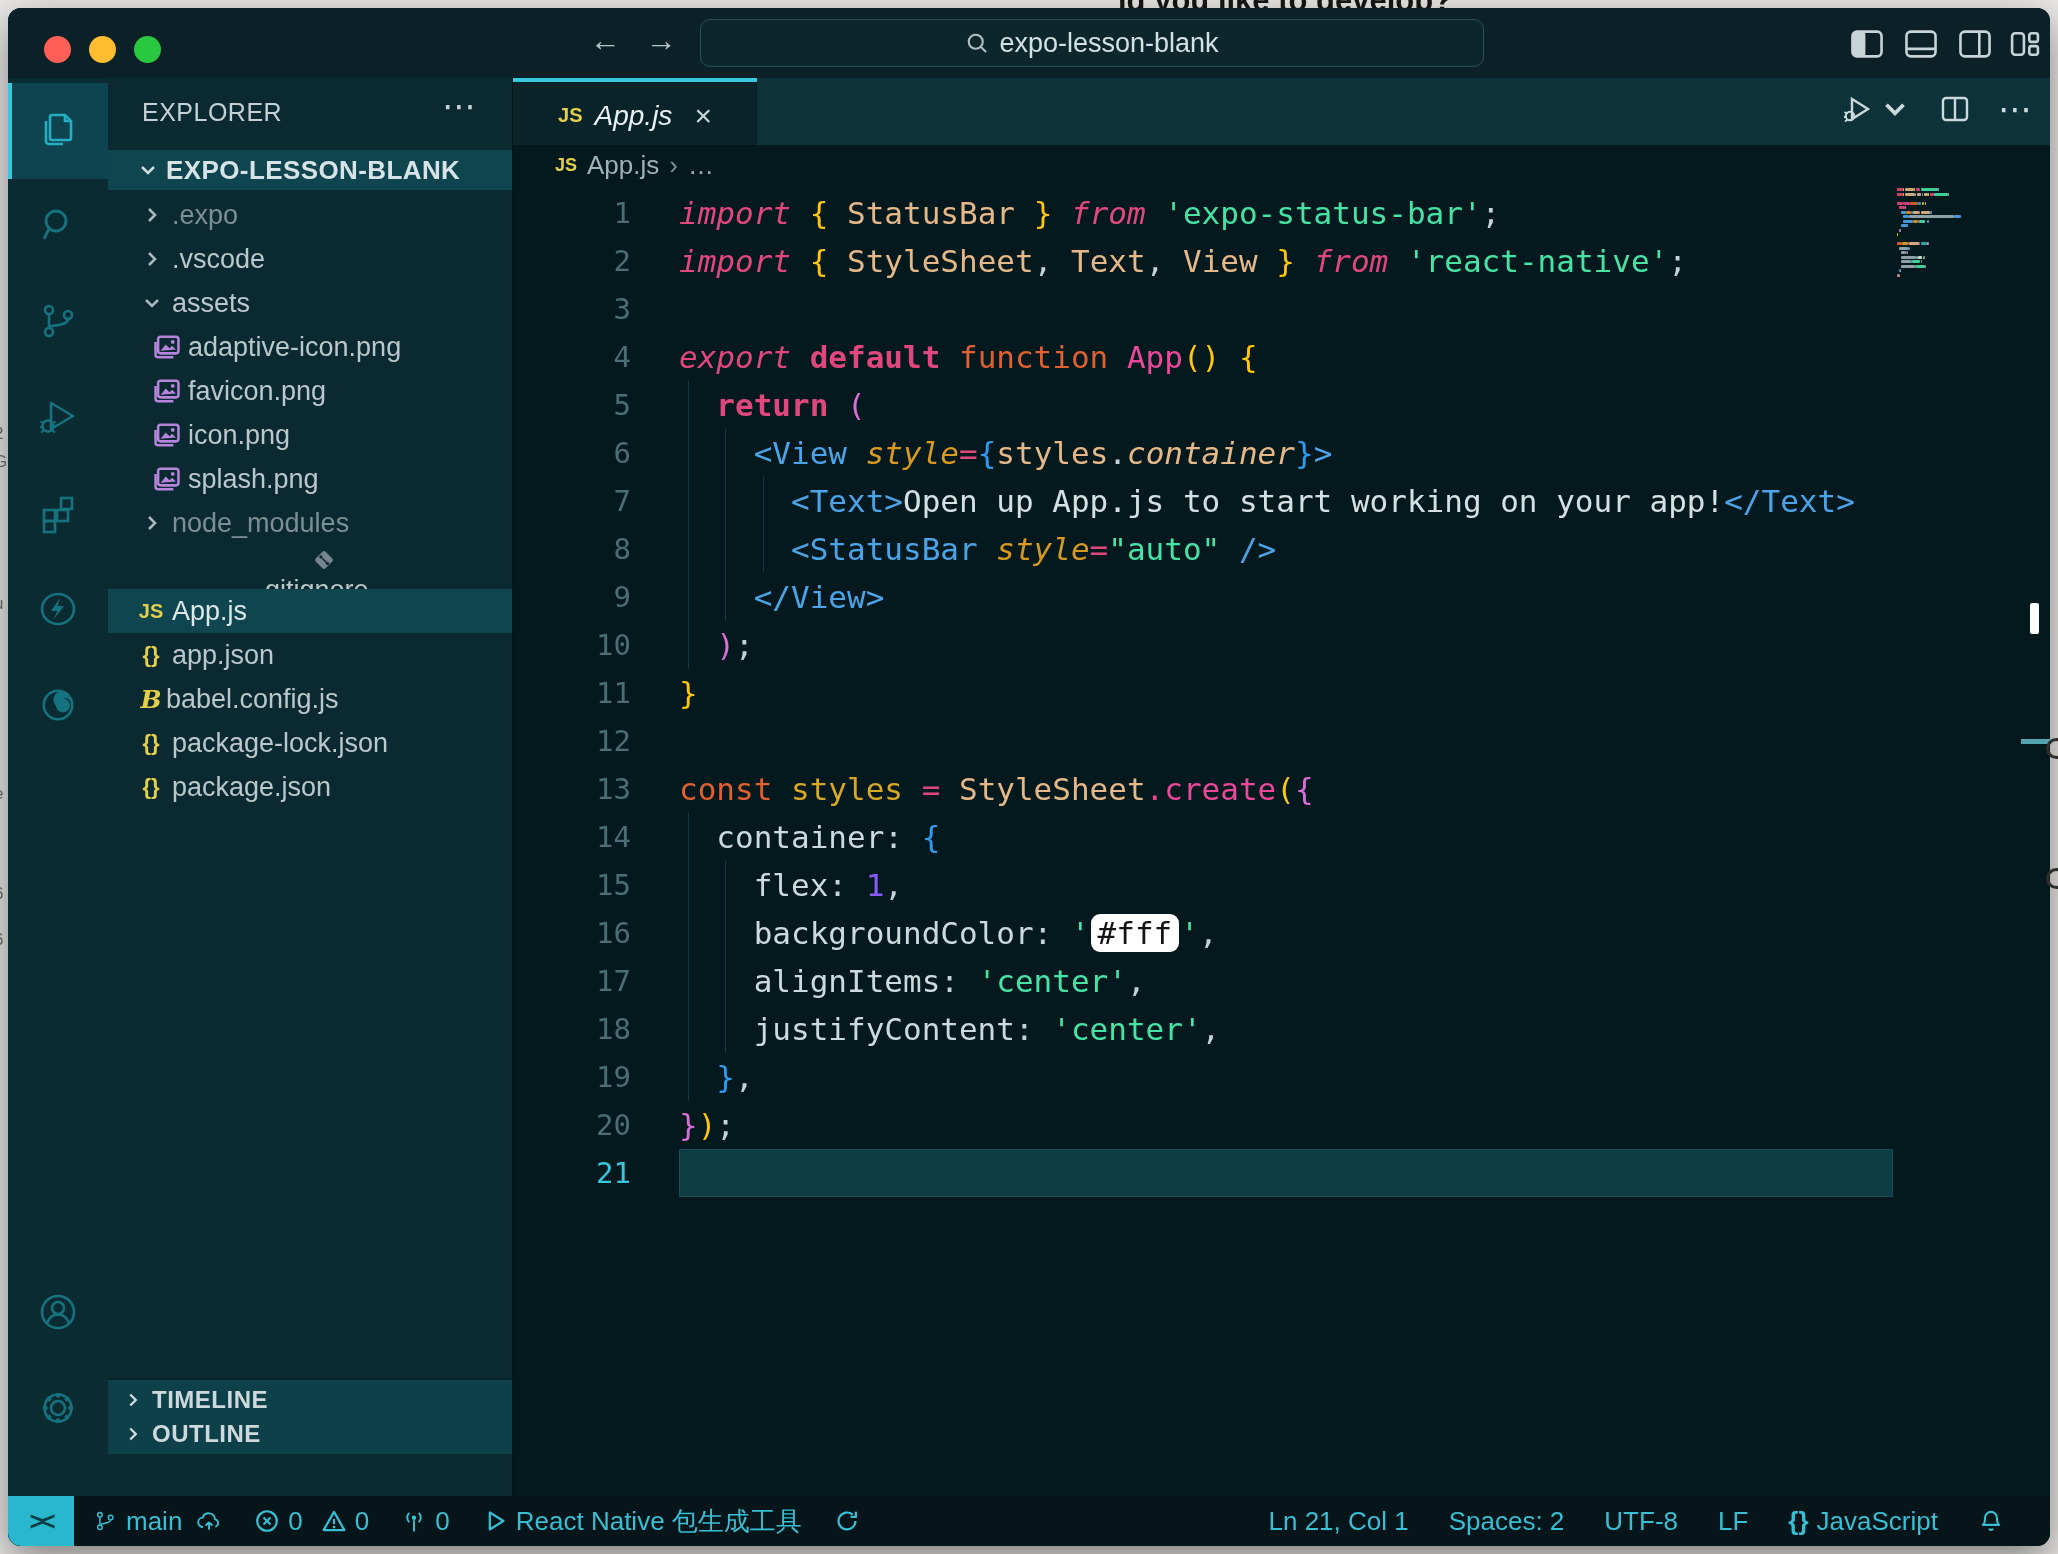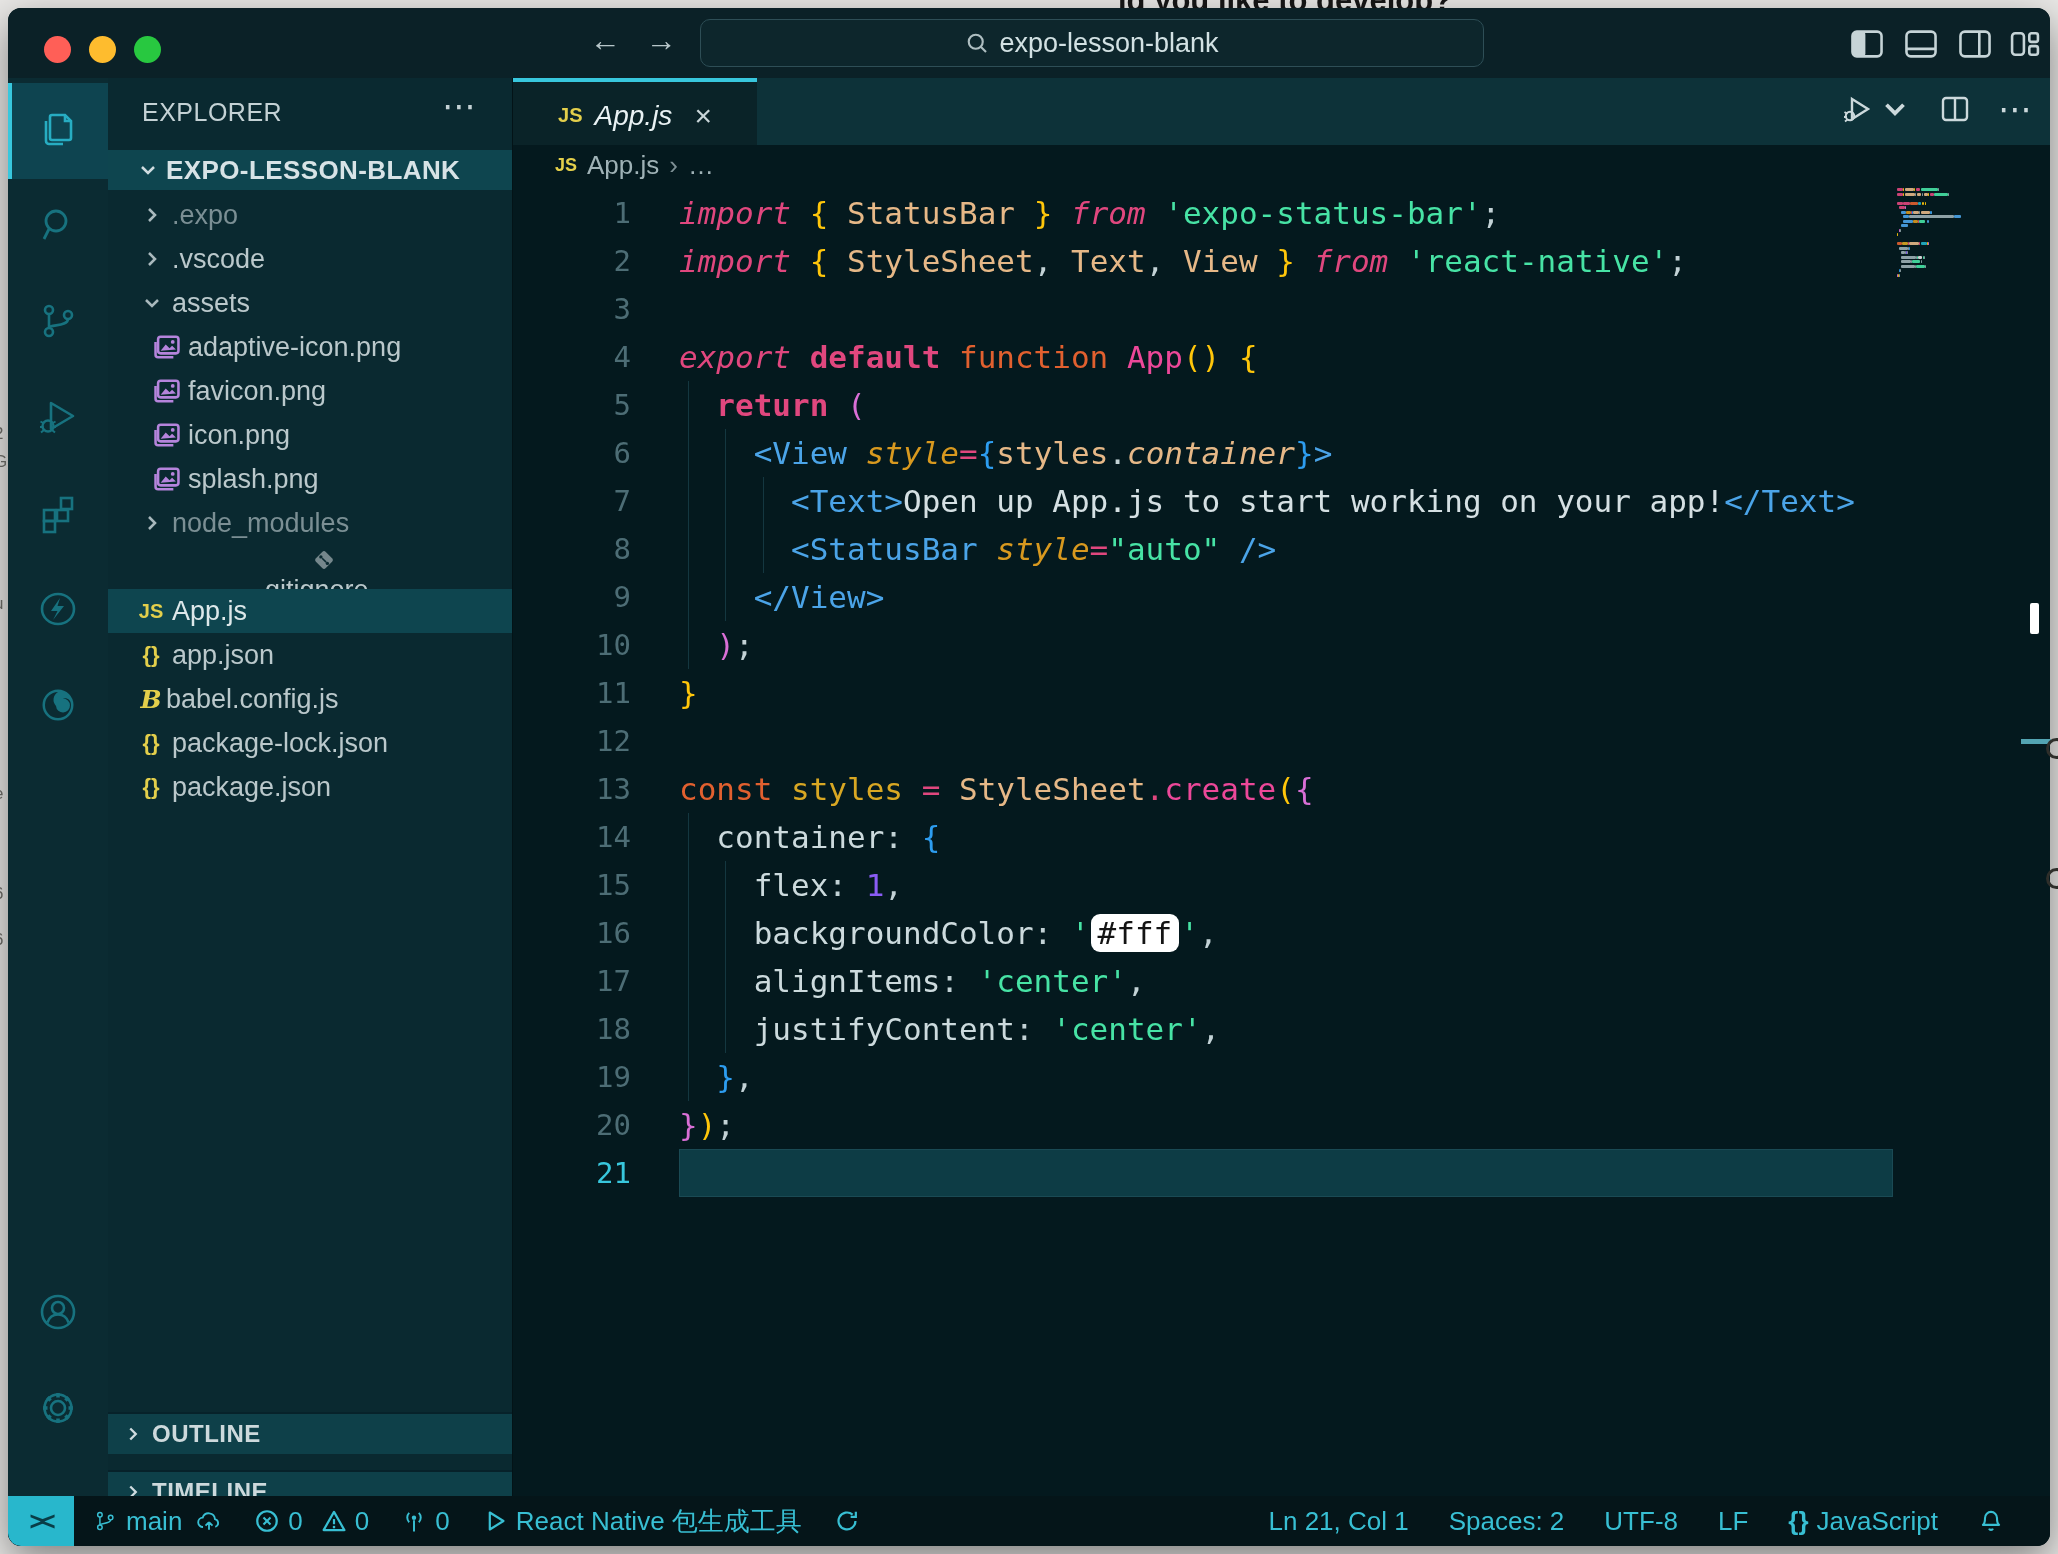--- a/index.html
+++ b/index.html
@@ -319,21 +319,21 @@
             </span>
             <span style="margin-left:6px">package.json</span>
           </div>
         </div>
       <div class="sec-row" style="top:1334px">
         <svg viewBox="0 0 16 16">
             <path d="M6 4l4 4-4 4" fill="none" stroke="currentColor" stroke-width="1.7"></path>
           </svg>
         <span>OUTLINE</span>
       </div>
-      <div class="sec-row" style="top:1392px">
+      <div class="sec-row" style="top:1300px">
         <svg viewBox="0 0 16 16">
             <path d="M6 4l4 4-4 4" fill="none" stroke="currentColor" stroke-width="1.7"></path>
           </svg>
         <span>TIMELINE</span>
       </div>
     </div>
 
     <div id="editor">
       <div id="tabstrip">
         <div id="tab-appjs">

